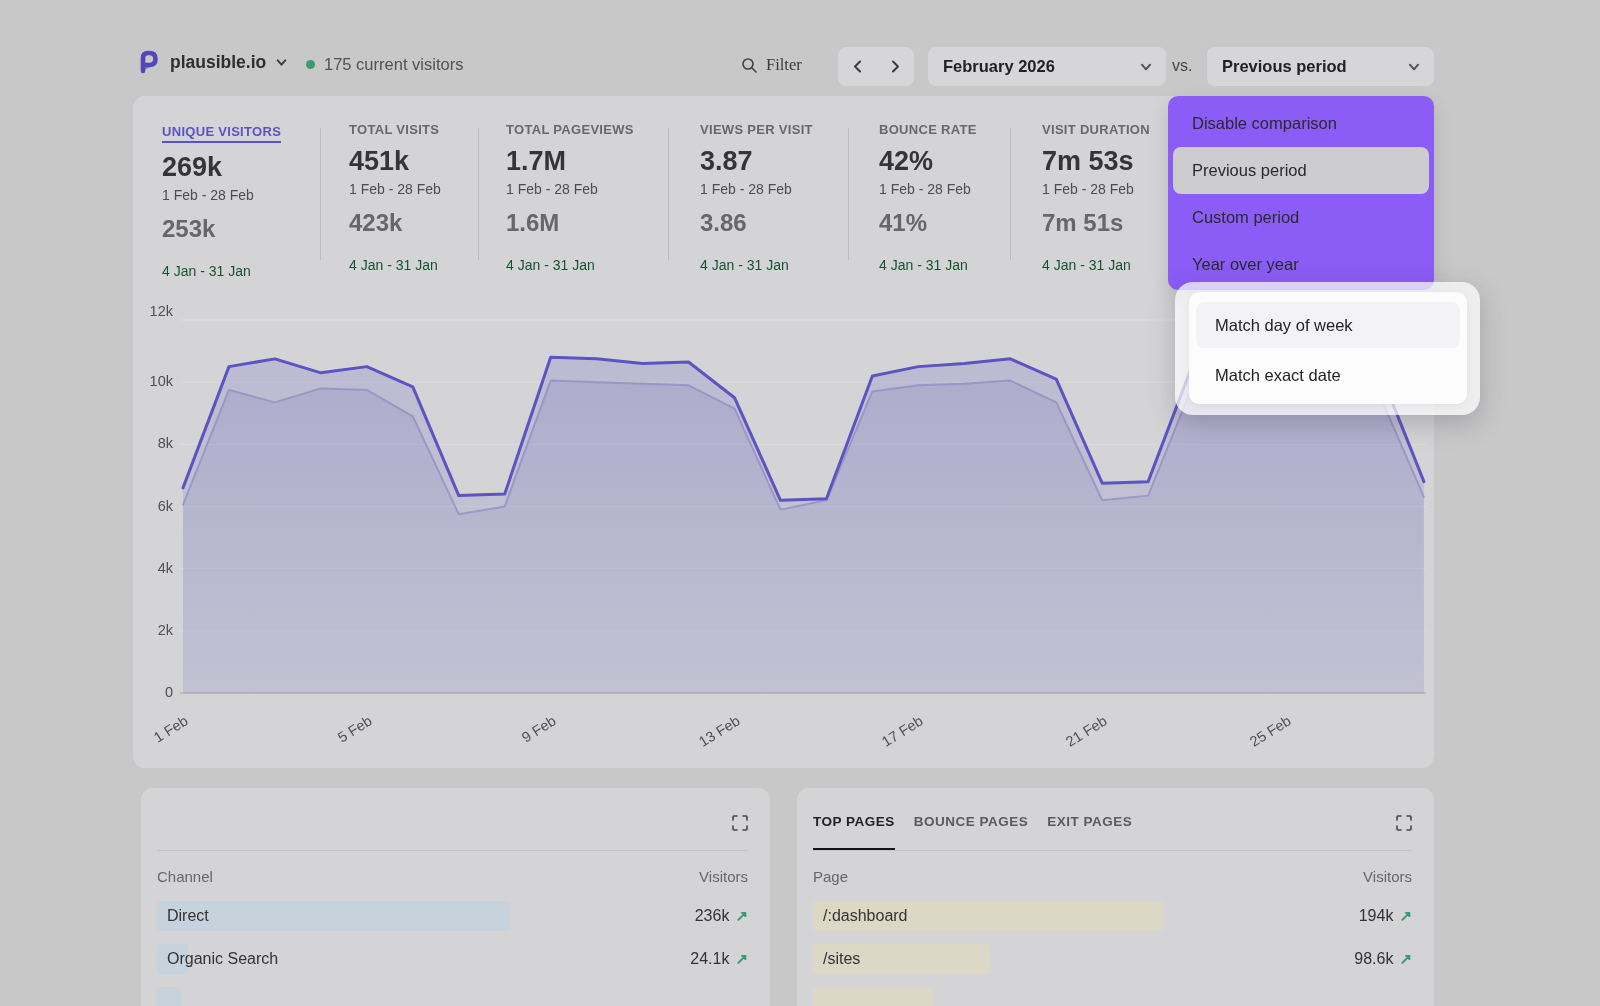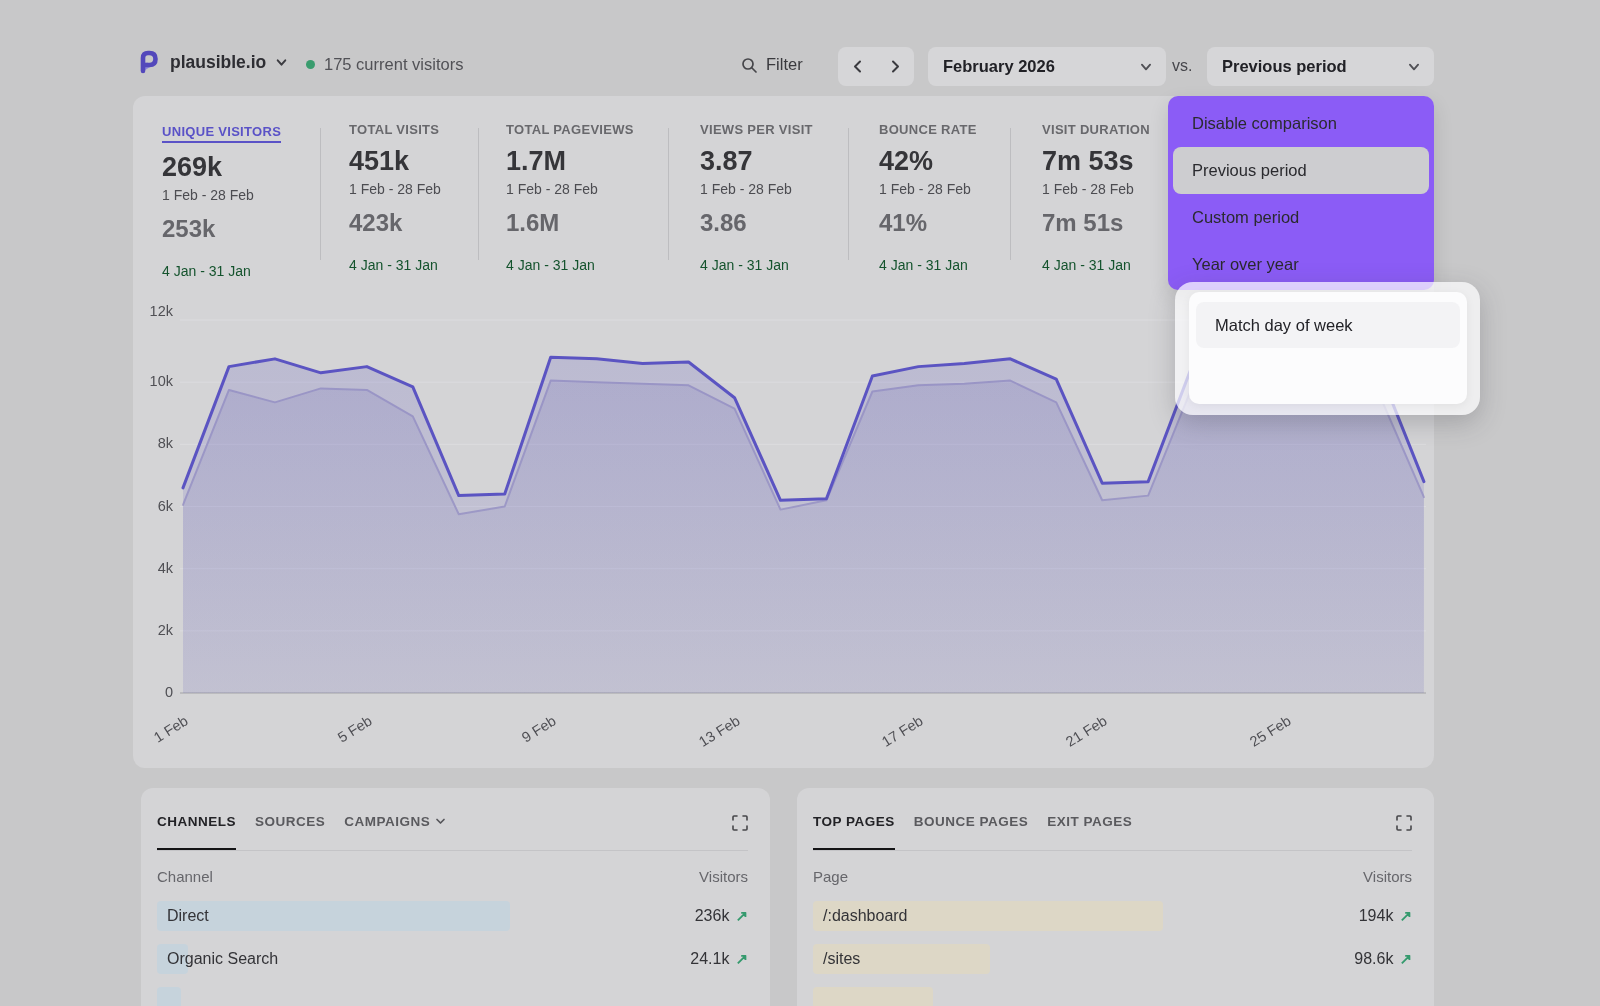--- a/index.html
+++ b/index.html
@@ -5,21 +5,21 @@
   html,body{margin:0;padding:0;background:#c8c8c9;}
   .stage{position:relative;width:1600px;height:1006px;overflow:hidden;background:#c8c8c9;
          font-family:"Liberation Sans",sans-serif;color:#333;}
   .abs{position:absolute;}
   
   .brand{left:137px;top:50px;display:flex;align-items:center;gap:9px;cursor:pointer;}
   .brand .site{font-size:17.5px;font-weight:700;color:#2e2e33;}
   .visitors{left:306px;top:55px;display:flex;align-items:center;gap:9px;}
   .visitors .dot{width:9px;height:9px;border-radius:50%;background:#3a9c6e;}
   .visitors span.txt{font-size:16.5px;color:#515156;}
-  .filter{left:741px;top:55px;display:flex;align-items:flex-end;gap:8px;}
+  .filter{left:741px;top:55px;display:flex;align-items:center;gap:8px;font-family:Liberation Serif, serif;}
   .filter .txt{font-size:16.5px;color:#39393d;}
   .navgroup{left:838px;top:47px;width:76px;height:39px;background:#d6d6d8;border-radius:8px;
             display:flex;align-items:center;}
   .navgroup button{flex:1;height:100%;background:none;border:none;display:flex;align-items:center;
             justify-content:center;cursor:pointer;padding:0;}
   .selbtn{top:47px;height:39px;background:#d6d6d8;border-radius:8px;border:none;display:flex;
           align-items:center;justify-content:space-between;padding:0 13px 0 15px;cursor:pointer;}
   .selbtn .lbl{font-size:16.5px;font-weight:600;color:#212126;}
   .datebtn{left:928px;width:238px;}
   .compbtn{left:1207px;width:227px;}
@@ -229,31 +229,25 @@
         <div class="minner">Custom period</div>
       </div>
       <div class="mrow">
         <div class="minner">Year over year</div>
       </div>
     </div>
 
   <div class="popup">
     <div class="pinner" id="match-menu">
         <div class="prow hl" style="top: 10px;">Match day of week</div>
+        <div class="prow" style="top: 60px;">Match exact date</div>
       </div>
   </div>
 
   <section class="card bcard" style="left:141px;" id="card-left">
-      <div class="tabs">
-        <div class="tab active">CHANNELS</div>
-        <div class="tab">SOURCES</div>
-        <div class="tab">CAMPAIGNS<svg width="11" height="14" viewBox="0 0 11 14">
-            <polyline points="2,5.5 5.5,9 9,5.5" fill="none" stroke="#56565a" stroke-width="1.7" stroke-linecap="round" stroke-linejoin="round"></polyline>
-          </svg></div>
-      </div>
       <div class="hairline"></div>
       <div class="expandicon">
         <svg width="16" height="16" viewBox="0 0 16 16">
           <path d="M1 5 V2 Q1 1 2 1 H5" fill="none" stroke="#46464a" stroke-width="1.6" stroke-linecap="round"></path>
           <path d="M11 1 H14 Q15 1 15 2 V5" fill="none" stroke="#46464a" stroke-width="1.6" stroke-linecap="round"></path>
           <path d="M15 11 V14 Q15 15 14 15 H11" fill="none" stroke="#46464a" stroke-width="1.6" stroke-linecap="round"></path>
           <path d="M5 15 H2 Q1 15 1 14 V11" fill="none" stroke="#46464a" stroke-width="1.6" stroke-linecap="round"></path>
         </svg>
       </div>
       <div class="colhead">

